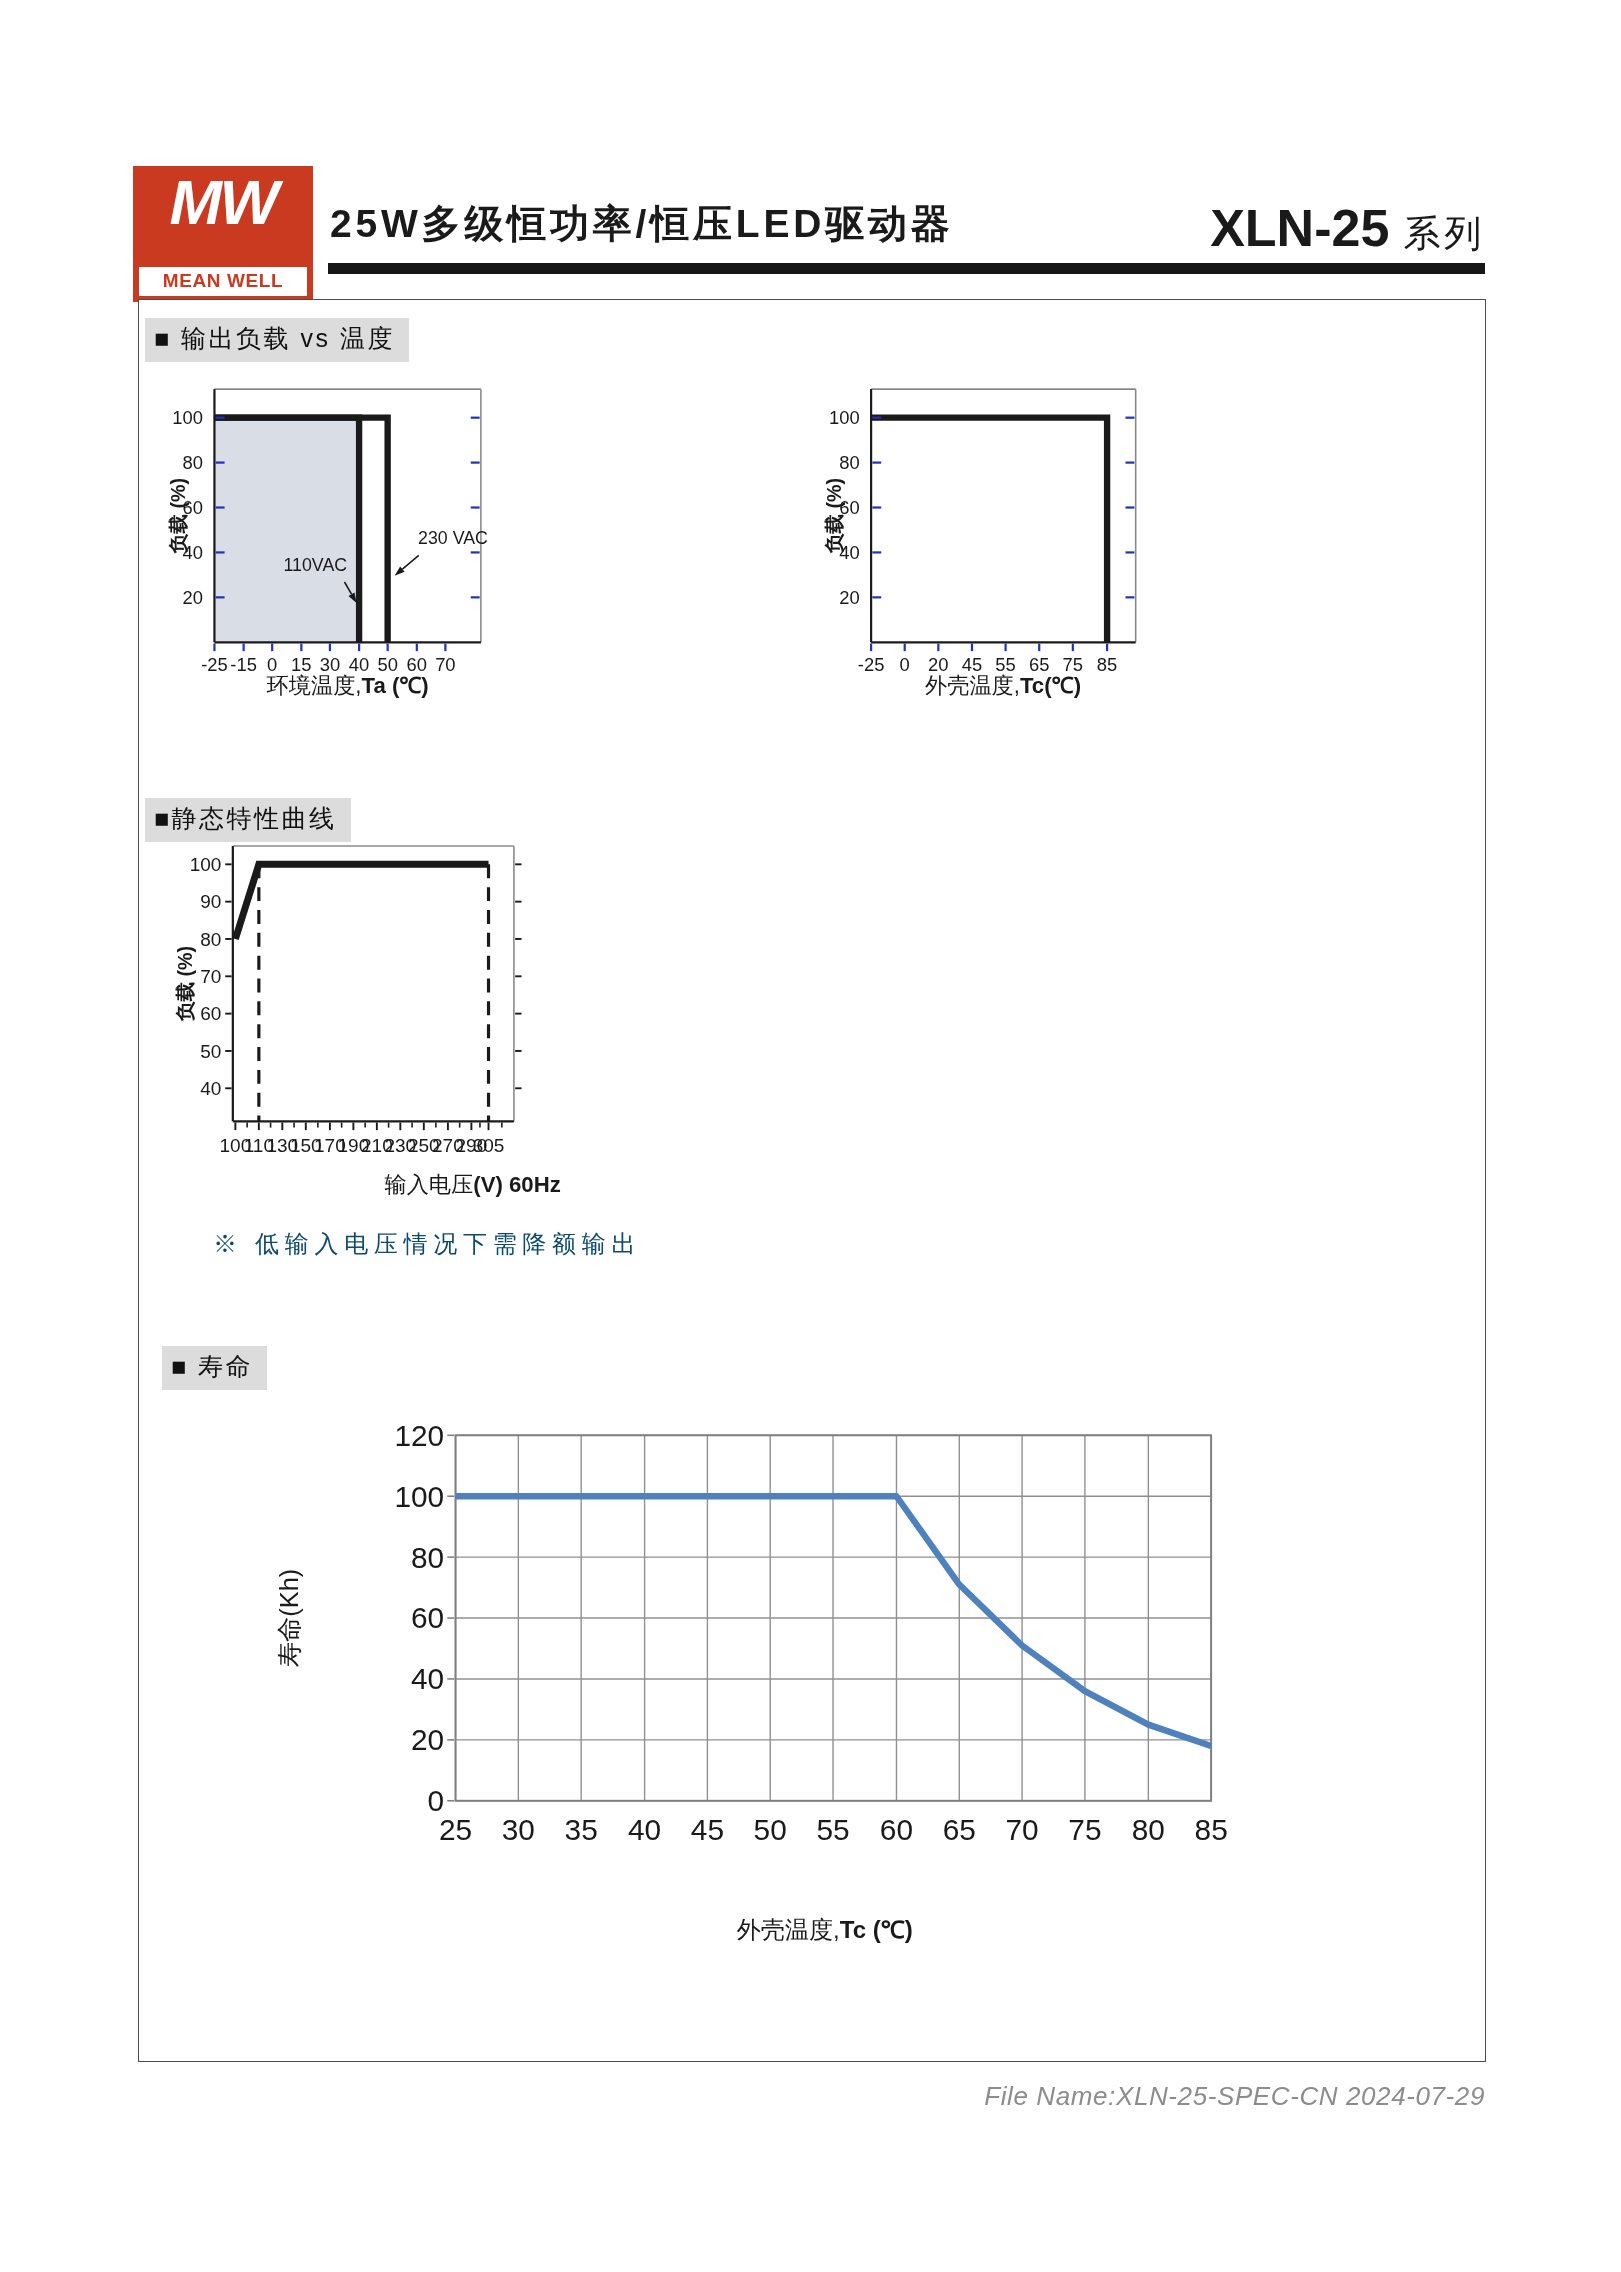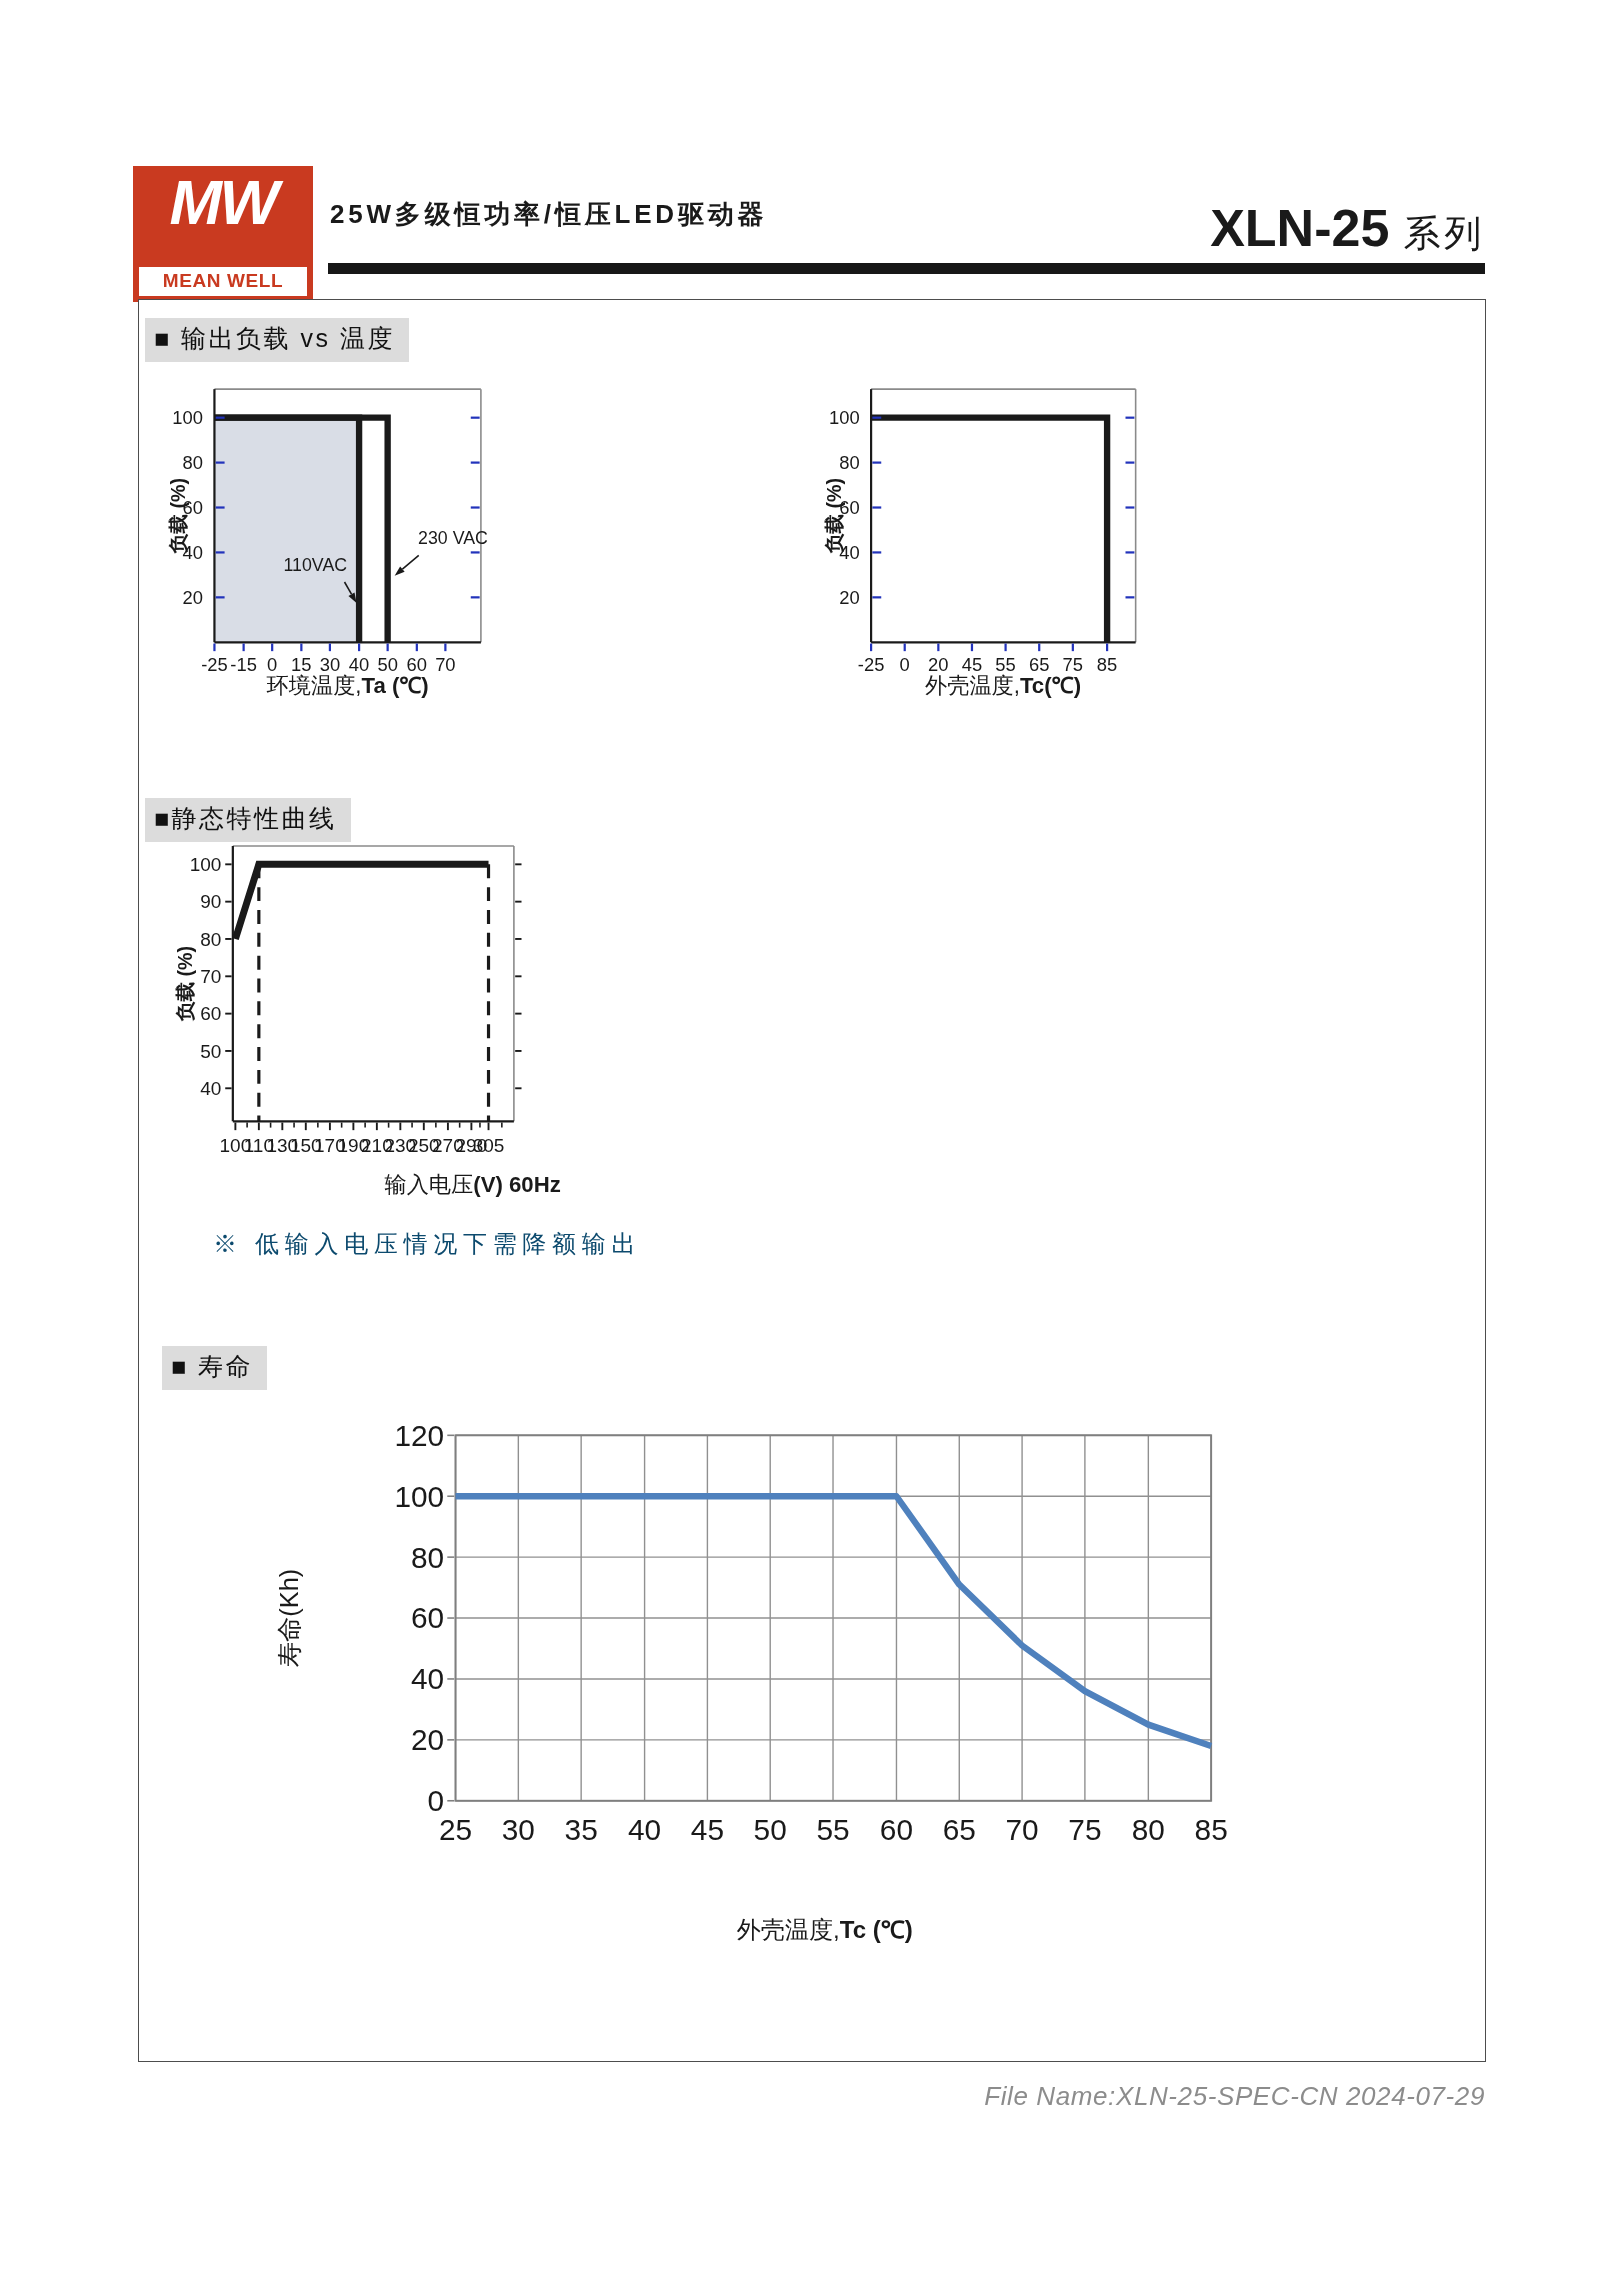--- a/index.html
+++ b/index.html
@@ -5,21 +5,21 @@
   html,body{margin:0;padding:0;background:#ffffff;}
   .page{position:relative;width:1621px;height:2273px;background:#fff;
         font-family:"Liberation Sans",sans-serif;color:#1a1a1a;overflow:hidden;}
   
   .logo{position:absolute;left:133px;top:166px;width:180px;height:136px;background:var(--brand-red,#c93a20);}
   .logo-mw{position:absolute;top:0;left:0;right:0;text-align:center;font-style:italic;font-weight:800;
            font-size:63px;line-height:72px;color:#ffffff;letter-spacing:-2.5px;}
   .logo-brand{position:absolute;left:6.3px;right:6.3px;bottom:6.3px;height:29px;background:#ffffff;
               display:flex;align-items:center;justify-content:center;font-weight:800;font-size:19px;
               color:var(--brand-red,#c93a20);letter-spacing:0.6px;margin-top:27px;}
-  .doc-title{position:absolute;left:330px;top:197px;font-size:26px;font-weight:600;letter-spacing:3.8px;white-space:nowrap;}
+  .doc-title{position:absolute;left:330px;top:197px;font-size:39px;font-weight:600;letter-spacing:3.8px;white-space:nowrap;}
   .doc-series{position:absolute;right:136px;top:198px;white-space:nowrap;}
   .series-model{font-size:52px;font-weight:800;}
   .series-suffix{font-size:37px;font-weight:500;letter-spacing:3.8px;}
   .title-bar{position:absolute;left:328px;top:263px;width:1157px;height:11.4px;background:#171717;}
   
   .content-frame{position:absolute;left:138px;top:299px;width:1346px;height:1761px;border:1.3px solid #4d4d4d;background:#fff;}
   .sec-h{position:absolute;background:var(--section-bg,#dcdcdc);color:#111;font-size:25px;
          letter-spacing:2.5px;padding:4.4px 14px 6.3px 9px;white-space:nowrap;}
   .sec-1{left:145px;top:318px;}
   .sec-2{left:145px;top:798px;}

